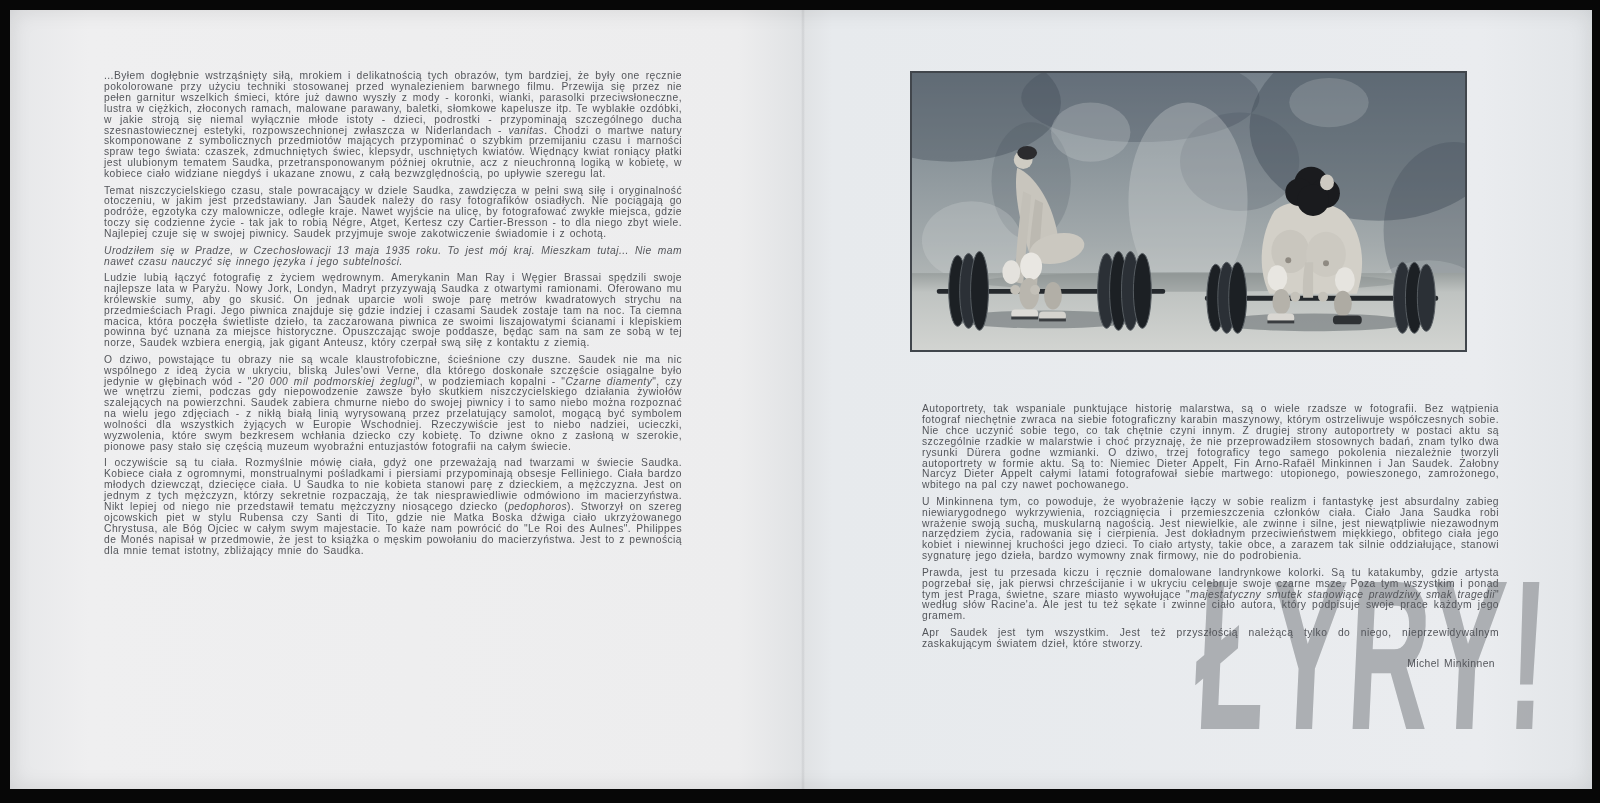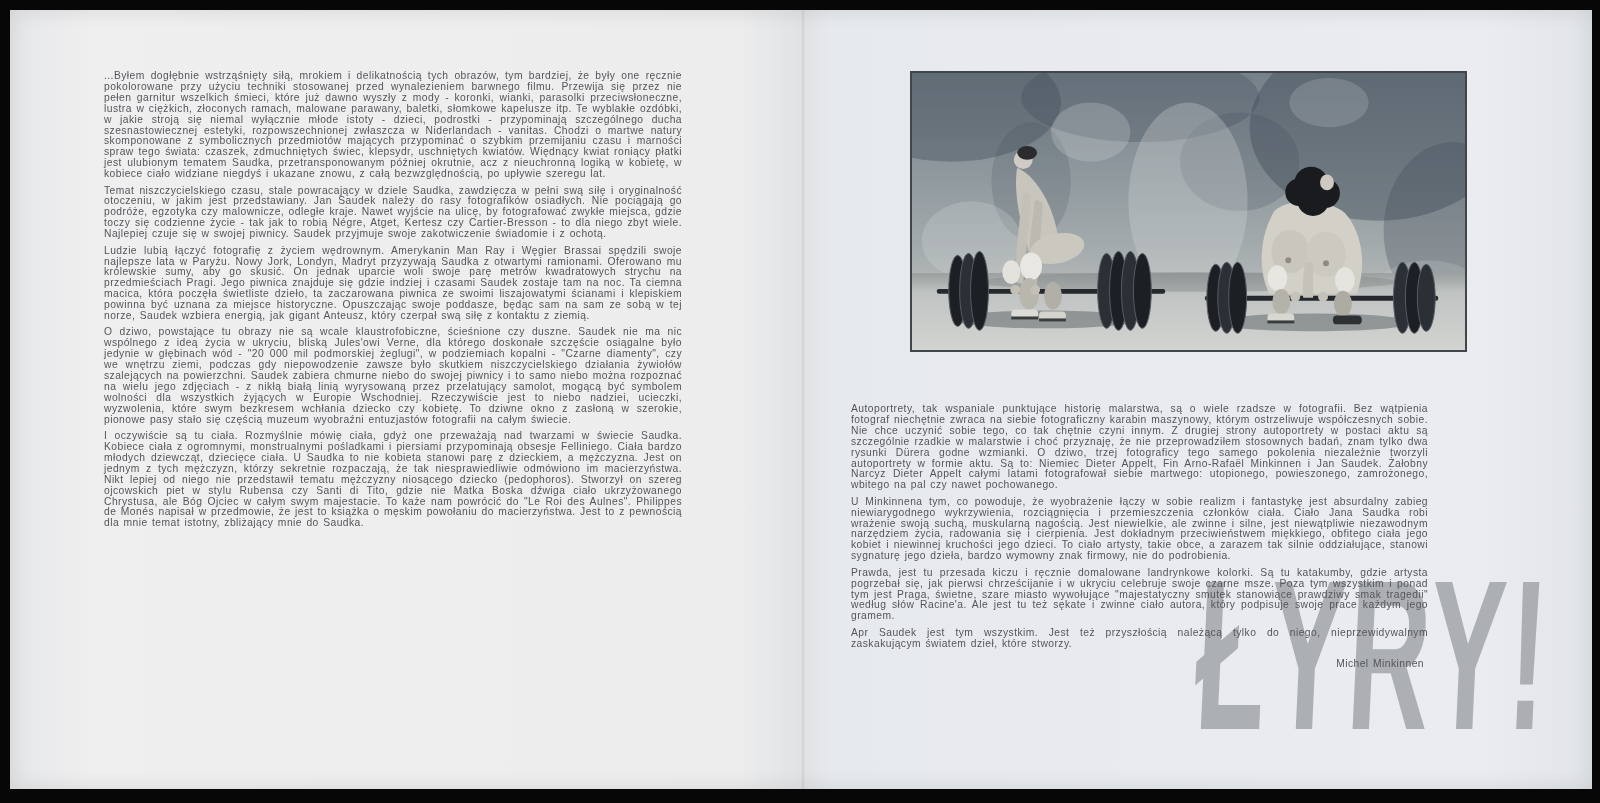--- a/index.html
+++ b/index.html
@@ -18,23 +18,23 @@
   .gutter {
     position:absolute; left:791px; top:0; width:4px; height:100%;
     background:linear-gradient(90deg, rgba(0,0,0,0) 0%, rgba(60,60,65,0.10) 50%, rgba(0,0,0,0) 100%);
   }
   .col {
     position:absolute; width:578px; color:#53555a;
     font-size:10.3px; line-height:10.9px; letter-spacing:0.45px;
     word-spacing:1.1px; text-align:justify; z-index:2;
   }
   .col-left  { left:94px;  top:61px;  }
-  .col-right { left:841px; top:394px; width:577px; }
+  .col-right { left:912px; top:394px; width:577px; }
   .para { margin:0 0 5.5px 0; }
-  .italic { }
+  .italic { font-style:italic; }
   .signature { text-align:right; margin-top:9px; padding-right:4px; }
   .photo-frame {
     position:absolute; left:900px; top:61px; width:557px; height:281px;
     border:2px solid #41464c; box-sizing:border-box; background:#8a949a; z-index:2;
   }
   .photo-frame svg { display:block; width:100%; height:100%; }
   .watermark {
     position:absolute; right:47px; bottom:26px; z-index:1;
     font-weight:700; font-size:132px; line-height:1;
     letter-spacing:4px; color:#a7aaae; opacity:0.92;
@@ -48,20 +48,21 @@
 
 <div class="scan">
   <div class="spread">
     <div class="gutter"></div>
 
     <div class="watermark">ŁYRY!</div>
 
     <div class="col col-left">
         <p class="para"><span>...Byłem dogłębnie wstrząśnięty siłą, mrokiem i delikatnością tych obrazów, tym bardziej, że były one ręcznie pokolorowane przy użyciu techniki stosowanej przed wynalezieniem barwnego filmu. Przewija się przez nie pełen garnitur wszelkich śmieci, które już dawno wyszły z mody - koronki, wianki, parasolki przeciwsłoneczne, lustra w ciężkich, złoconych ramach, malowane parawany, baletki, słomkowe kapelusze itp. Te wyblakłe ozdóbki, w jakie stroją się niemal wyłącznie młode istoty - dzieci, podrostki - przypominają szczególnego ducha szesnastowiecznej estetyki, rozpowszechnionej zwłaszcza w Niderlandach - </span><span class="italic">vanitas</span><span>. Chodzi o martwe natury skomponowane z symbolicznych przedmiotów mających przypominać o szybkim przemijaniu czasu i marności spraw tego świata: czaszek, zdmuchniętych świec, klepsydr, uschniętych kwiatów. Więdnący kwiat roniący płatki jest ulubionym tematem Saudka, przetransponowanym później okrutnie, acz z nieuchronną logiką w kobietę, w kobiece ciało widziane niegdyś i ukazane znowu, z całą bezwzględnością, po upływie szeregu lat.</span></p>
         <p class="para"><span>Temat niszczycielskiego czasu, stale powracający w dziele Saudka, zawdzięcza w pełni swą siłę i oryginalność otoczeniu, w jakim jest przedstawiany. Jan Saudek należy do rasy fotografików osiadłych. Nie pociągają go podróże, egzotyka czy malownicze, odległe kraje. Nawet wyjście na ulicę, by fotografować zwykłe miejsca, gdzie toczy się codzienne życie - tak jak to robią Négre, Atget, Kertesz czy Cartier-Bresson - to dla niego zbyt wiele. Najlepiej czuje się w swojej piwnicy. Saudek przyjmuje swoje zakotwiczenie świadomie i z ochotą.</span></p>
+        <p class="para italic"><span>Urodziłem się w Pradze, w Czechosłowacji 13 maja 1935 roku. To jest mój kraj. Mieszkam tutaj... Nie mam nawet czasu nauczyć się innego języka i jego subtelności.</span></p>
         <p class="para"><span>Ludzie lubią łączyć fotografię z życiem wędrownym. Amerykanin Man Ray i Węgier Brassai spędzili swoje najlepsze lata w Paryżu. Nowy Jork, Londyn, Madryt przyzywają Saudka z otwartymi ramionami. Oferowano mu królewskie sumy, aby go skusić. On jednak uparcie woli swoje parę metrów kwadratowych strychu na przedmieściach Pragi. Jego piwnica znajduje się gdzie indziej i czasami Saudek zostaje tam na noc. Ta ciemna macica, która poczęła świetliste dzieło, ta zaczarowana piwnica ze swoimi liszajowatymi ścianami i klepiskiem powinna być uznana za miejsce historyczne. Opuszczając swoje poddasze, będąc sam na sam ze sobą w tej norze, Saudek wzbiera energią, jak gigant Anteusz, który czerpał swą siłę z kontaktu z ziemią.</span></p>
         <p class="para"><span>O dziwo, powstające tu obrazy nie są wcale klaustrofobiczne, ścieśnione czy duszne. Saudek nie ma nic wspólnego z ideą życia w ukryciu, bliską Jules'owi Verne, dla którego doskonałe szczęście osiągalne było jedynie w głębinach wód - "</span><span class="italic">20 000 mil podmorskiej żeglugi</span><span>", w podziemiach kopalni - "</span><span class="italic">Czarne diamenty</span><span>", czy we wnętrzu ziemi, podczas gdy niepowodzenie zawsze było skutkiem niszczycielskiego działania żywiołów szalejących na powierzchni. Saudek zabiera chmurne niebo do swojej piwnicy i to samo niebo można rozpoznać na wielu jego zdjęciach - z nikłą białą linią wyrysowaną przez przelatujący samolot, mogącą być symbolem wolności dla wszystkich żyjących w Europie Wschodniej. Rzeczywiście jest to niebo nadziei, ucieczki, wyzwolenia, które swym bezkresem wchłania dziecko czy kobietę. To dziwne okno z zasłoną w szerokie, pionowe pasy stało się częścią muzeum wyobraźni entuzjastów fotografii na całym świecie.</span></p>
         <p class="para"><span>I oczywiście są tu ciała. Rozmyślnie mówię ciała, gdyż one przeważają nad twarzami w świecie Saudka. Kobiece ciała z ogromnymi, monstrualnymi pośladkami i piersiami przypominają obsesje Felliniego. Ciała bardzo młodych dziewcząt, dziecięce ciała. U Saudka to nie kobieta stanowi parę z dzieckiem, a mężczyzna. Jest on jednym z tych mężczyzn, którzy sekretnie rozpaczają, że tak niesprawiedliwie odmówiono im macierzyństwa. Nikt lepiej od niego nie przedstawił tematu mężczyzny niosącego dziecko (</span><span class="italic">pedophoros</span><span>). Stworzył on szereg ojcowskich piet w stylu Rubensa czy Santi di Tito, gdzie nie Matka Boska dźwiga ciało ukrzyżowanego Chrystusa, ale Bóg Ojciec w całym swym majestacie. To każe nam powrócić do "Le Roi des Aulnes". Philippes de Monés napisał w przedmowie, że jest to książka o męskim powołaniu do macierzyństwa. Jest to z pewnością dla mnie temat istotny, zbliżający mnie do Saudka.</span></p>
       </div>
 
     <div class="photo-frame">
       <svg viewBox="0 0 557 281" preserveAspectRatio="none">
         <defs>
           <linearGradient id="gv" x1="0" y1="0" x2="0" y2="1">
             <stop offset="0" stop-color="#75808a"></stop>

